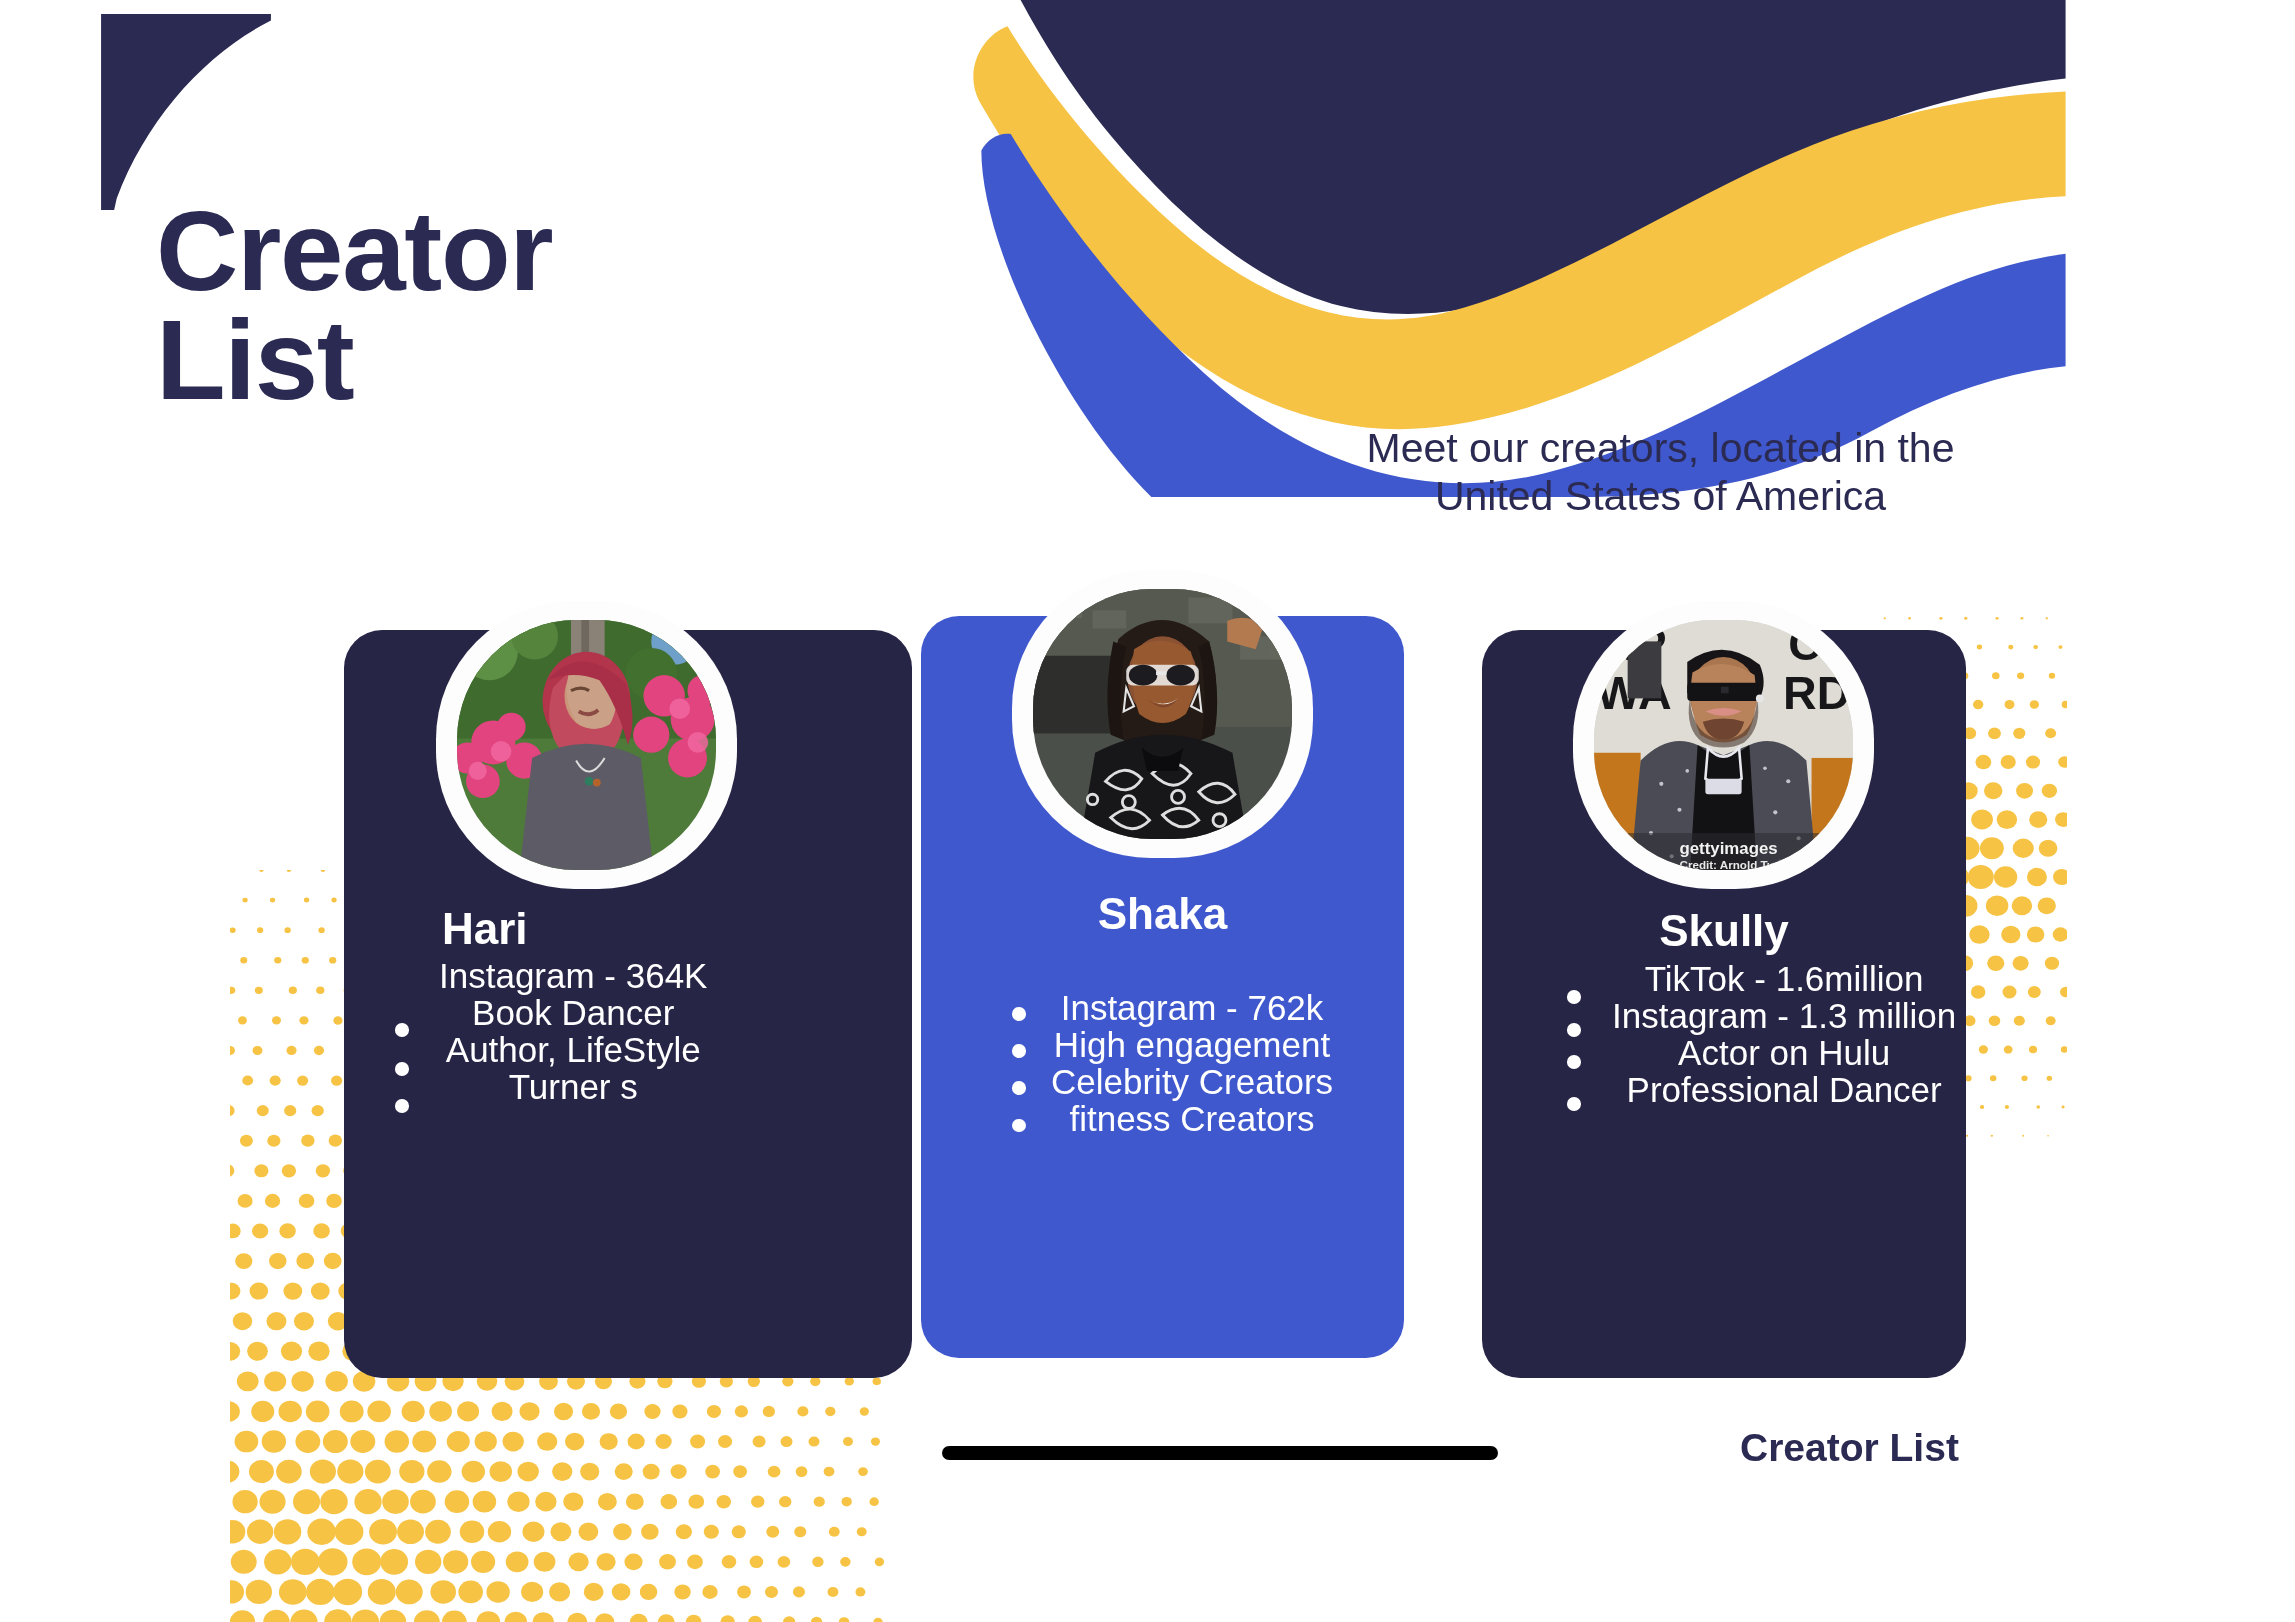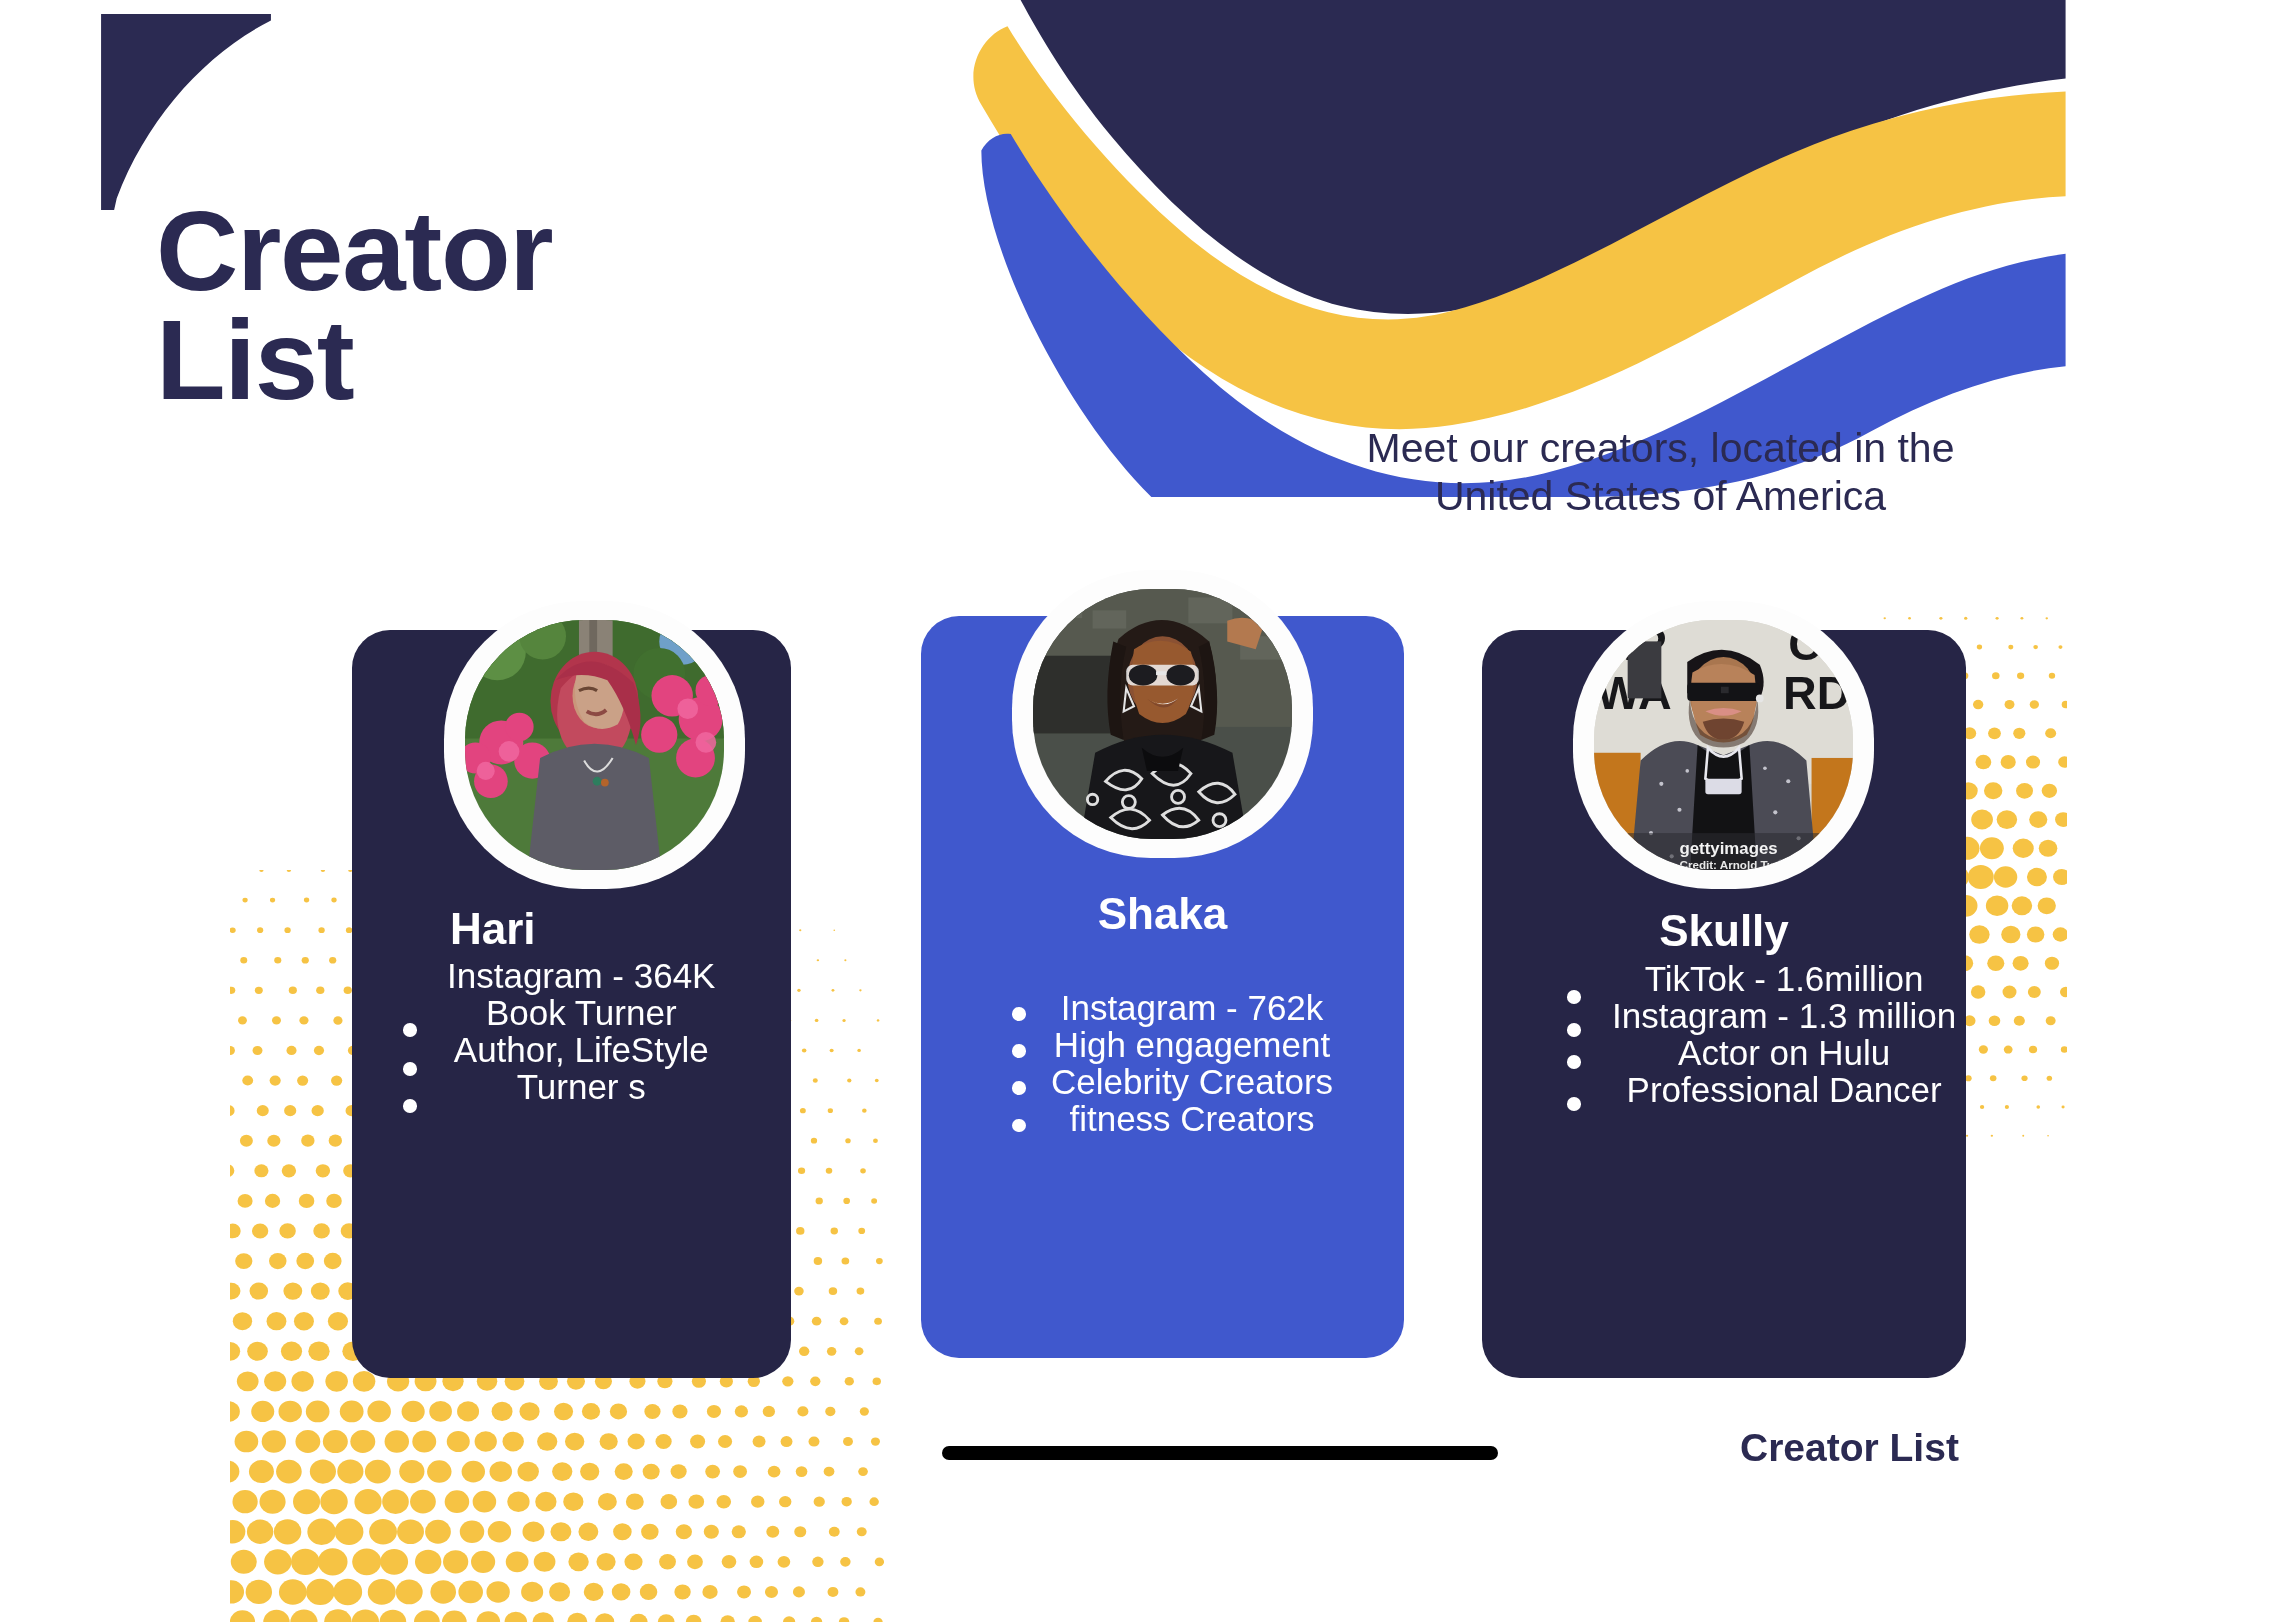--- a/index.html
+++ b/index.html
@@ -34,21 +34,21 @@
 
   
   .dots-left{position:absolute;left:230px;top:870px;width:654px;height:752px;overflow:hidden;}
   .dots-right{position:absolute;left:1871px;top:589px;width:196px;height:563px;overflow:hidden;}
   .dots-left svg,.dots-right svg{display:block;}
 
   
   .card{
     position:absolute;border-radius:38px;
   }
-  #card-0{left:352px;top:630px;width:439px;height:748px;background:#262546;}
+  #card-0{left:344px;top:630px;width:568px;height:748px;background:#262546;}
   #card-1{left:921px;top:616px;width:483px;height:742px;background:#4058CD;}
   #card-2{left:1482px;top:630px;width:484px;height:748px;background:#262546;}
 
   .avatar-wrap{
     position:absolute;
     width:301px;height:288px;
     background:#fdfdfd;
     border-radius:46% 46% 46% 46% / 48% 48% 48% 48%;
     display:flex;align-items:center;justify-content:center;
     overflow:hidden;
@@ -899,21 +899,21 @@
           <path d="M58 110 q42 -22 84 0 l10 90 H48 Z" fill="#5d5c66"></path>
           <path d="M92 112 q10 18 22 -2" stroke="#dcdcdc" stroke-width="1.6" fill="none"></path>
           <circle cx="102" cy="128" r="3.4" fill="#2e7d5e"></circle>
           <circle cx="108" cy="129" r="3" fill="#b4642b"></circle>
         </svg>
       </div>
     </div>
     <div class="card-name">Hari</div>
     <ul class="bullets">
       <li><span>Instagram - 364K</span></li>
-      <li><span class="dot"></span><span>Book Turner</span></li>
+      <li><span class="dot"></span><span>Book Dancer</span></li>
       <li><span class="dot"></span><span>Author, LifeStyle</span></li>
       <li><span class="dot"></span><span>Turner s</span></li>
     </ul>
   </div>
 
   <div class="card" id="card-1">
     <div class="avatar-wrap">
       <div class="avatar">
         <svg viewBox="0 0 200 200" preserveAspectRatio="xMidYMid slice" xmlns="http://www.w3.org/2000/svg">
           <rect width="200" height="200" fill="#4a4f49"></rect>

